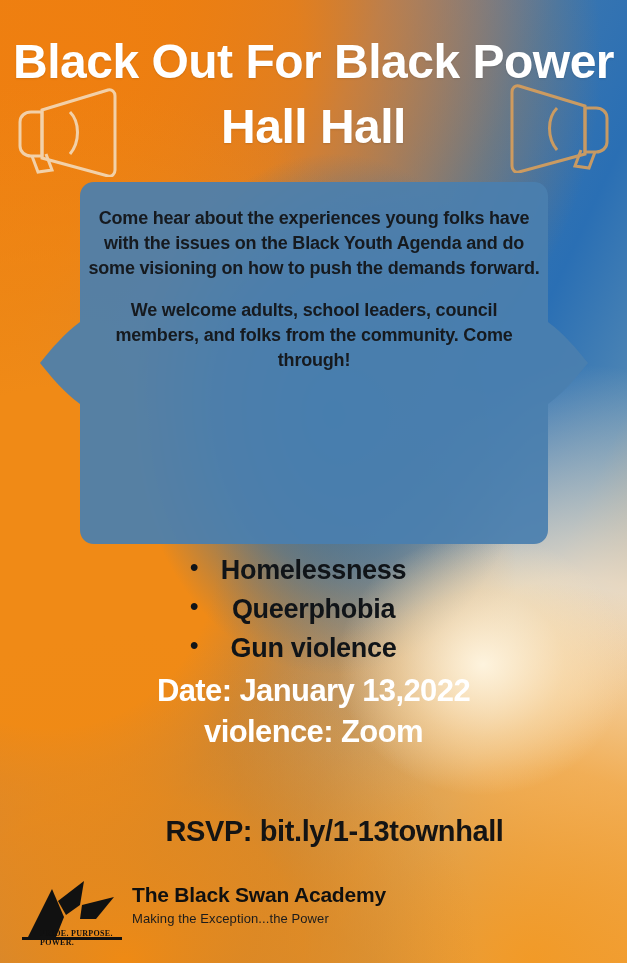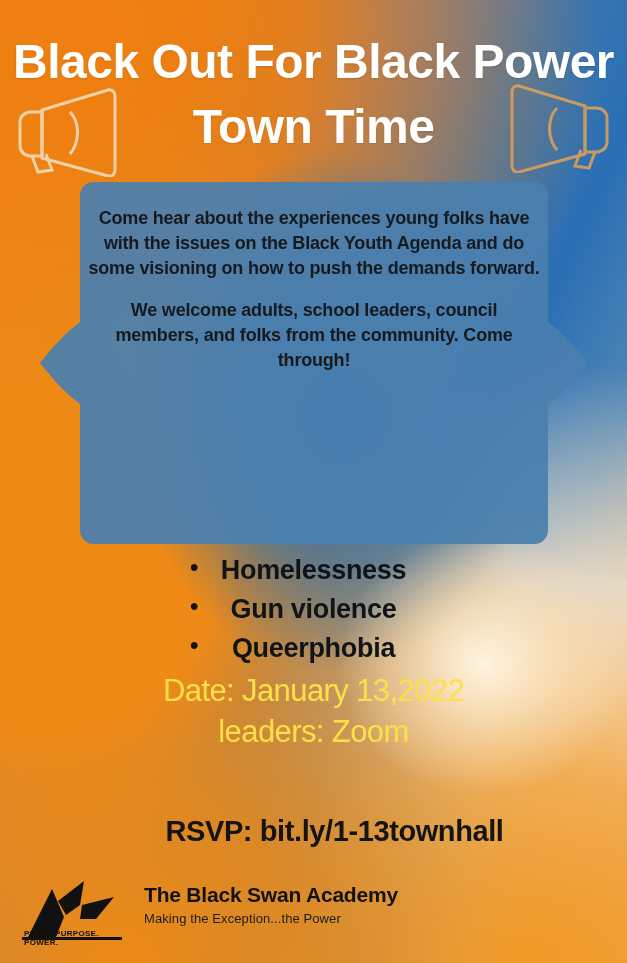--- a/index.html
+++ b/index.html
@@ -140,23 +140,23 @@
   }
 
   
   .details {
     position: absolute;
     top: 671px;
     left: 0;
     width: 100%;
     text-align: center;
     z-index: 5;
-    color: #fde047;
+    color: #ffffff;
     font-size: 31px;
-    font-weight: normal;
+    font-weight: bold;
     line-height: 1.32;
     letter-spacing: -0.6px;
   }
   .details div { white-space: nowrap; }
 
   .rsvp {
     position: absolute;
     top: 815px;
     left: 0;
     width: 100%;
@@ -179,29 +179,30 @@
     align-items: flex-start;
   }
   .logo-mark {
     position: relative;
     width: 100px;
     height: 74px;
     flex: none;
   }
   .logo-tagline {
     position: absolute;
-    left: 2px;
+    left: 18px;
     bottom: -2px;
     font-size: 8px;
     font-weight: bold;
     letter-spacing: 0.3px;
     color: #101010;
+    font-family: Liberation Serif, serif;
   }
   .footer-text {
-    margin-left: 22px;
+    margin-left: 10px;
     margin-top: 12px;
   }
   .org-name {
     font-size: 21px;
     font-weight: bold;
     color: #101010;
     letter-spacing: -0.2px;
   }
   .org-sub {
     margin-top: 4px;
@@ -235,21 +236,21 @@
         <path d="M12 40 L12 64 C12 70 17 74 23 74 L34 74 L34 30 L23 30 C17 30 12 34 12 40 Z" stroke="#e2a257" stroke-width="3" fill="none"></path>
         <path d="M34 28 L100 8 C104 7 107 10 107 14 L107 88 C107 92 104 95 100 94 L34 76 Z" stroke="#e2a257" stroke-width="3" fill="none"></path>
         <path d="M62 30 C72 40 72 60 62 72" stroke="#e2a257" stroke-width="3" fill="none"></path>
         <path d="M24 74 L30 90 L44 88 L38 72" stroke="#e2a257" stroke-width="3" fill="none"></path>
       </g>
     </svg>
   </div>
 
   <div class="title">
     <span>Black Out For Black Power</span>
-    <span class="line2">Town Time</span>
+    <span class="line2">Hall Hall</span>
   </div>
 
   <div class="bubble-wrap">
     <svg class="bubble-shape" viewBox="0 0 556 362" preserveAspectRatio="none">
       <path d="M44 14
                C44 6 50 0 58 0
                L498 0
                C506 0 512 6 512 14
                L512 140
                C528 152 540 166 552 181
@@ -265,28 +266,28 @@
     </svg>
     <div class="bubble-text">
       <p>Come hear about the experiences young folks have with the issues on the Black Youth Agenda and do some visioning on how to push the demands forward.</p>
       <p>We welcome adults, school leaders, council members, and folks from the community. Come through!</p>
     </div>
   </div>
 
   <div class="issues">
     <ul>
       <li>Homelessness</li>
+      <li>Queerphobia</li>
       <li>Gun violence</li>
-      <li>Queerphobia</li>
     </ul>
   </div>
 
   <div class="details">
     <div>Date: January 13,2022</div>
-    <div>leaders: Zoom</div>
+    <div>violence: Zoom</div>
   </div>
 
   <div class="rsvp">RSVP: bit.ly/1-13townhall</div>
 
   <div class="footer">
     <div class="logo-mark">
       <svg width="100" height="74" viewBox="0 0 100 74" fill="none">
         <path d="M6 66 L30 18 L42 46 L34 66 Z" fill="#111111"></path>
         <path d="M36 30 L62 10 L58 34 L44 44 Z" fill="#111111"></path>
         <path d="M60 34 L92 26 L74 48 L58 48 Z" fill="#111111"></path>

